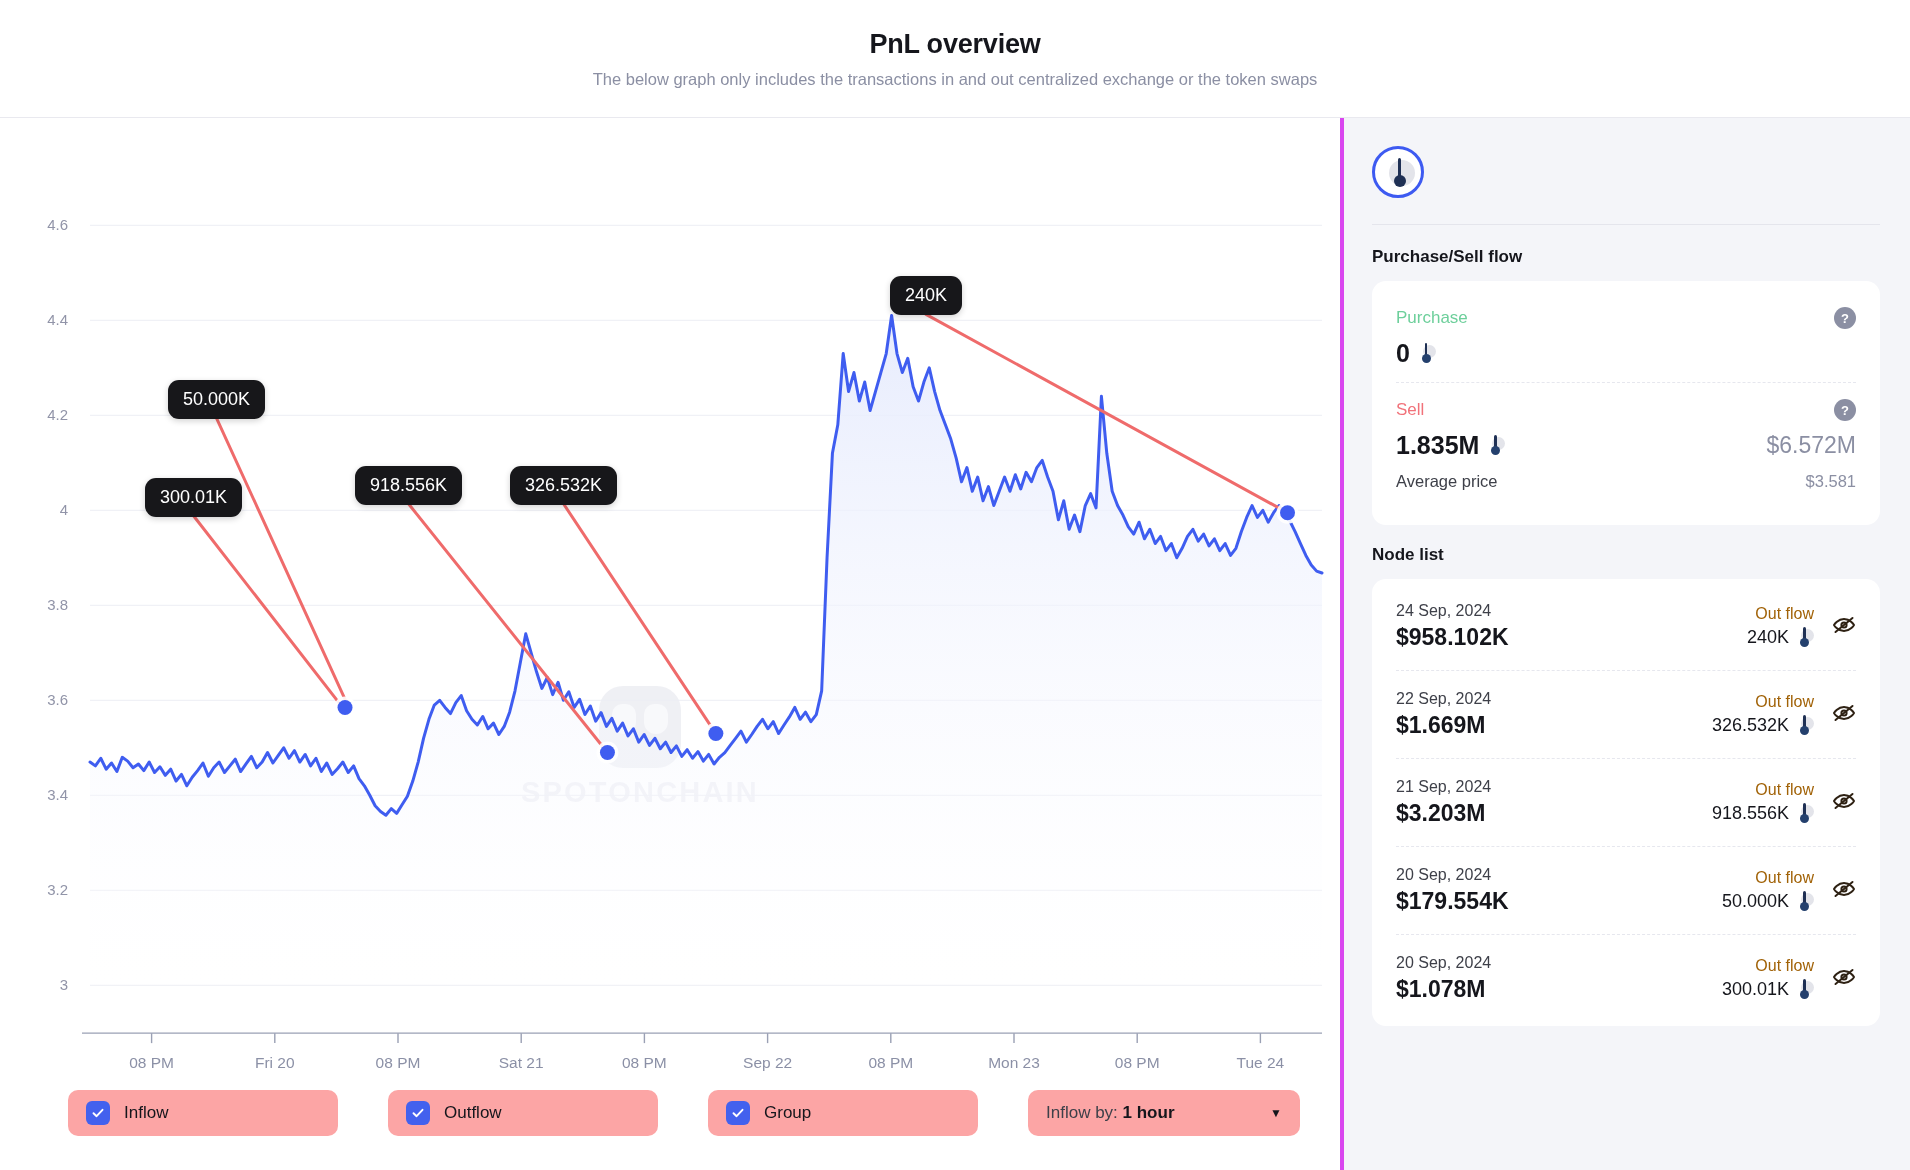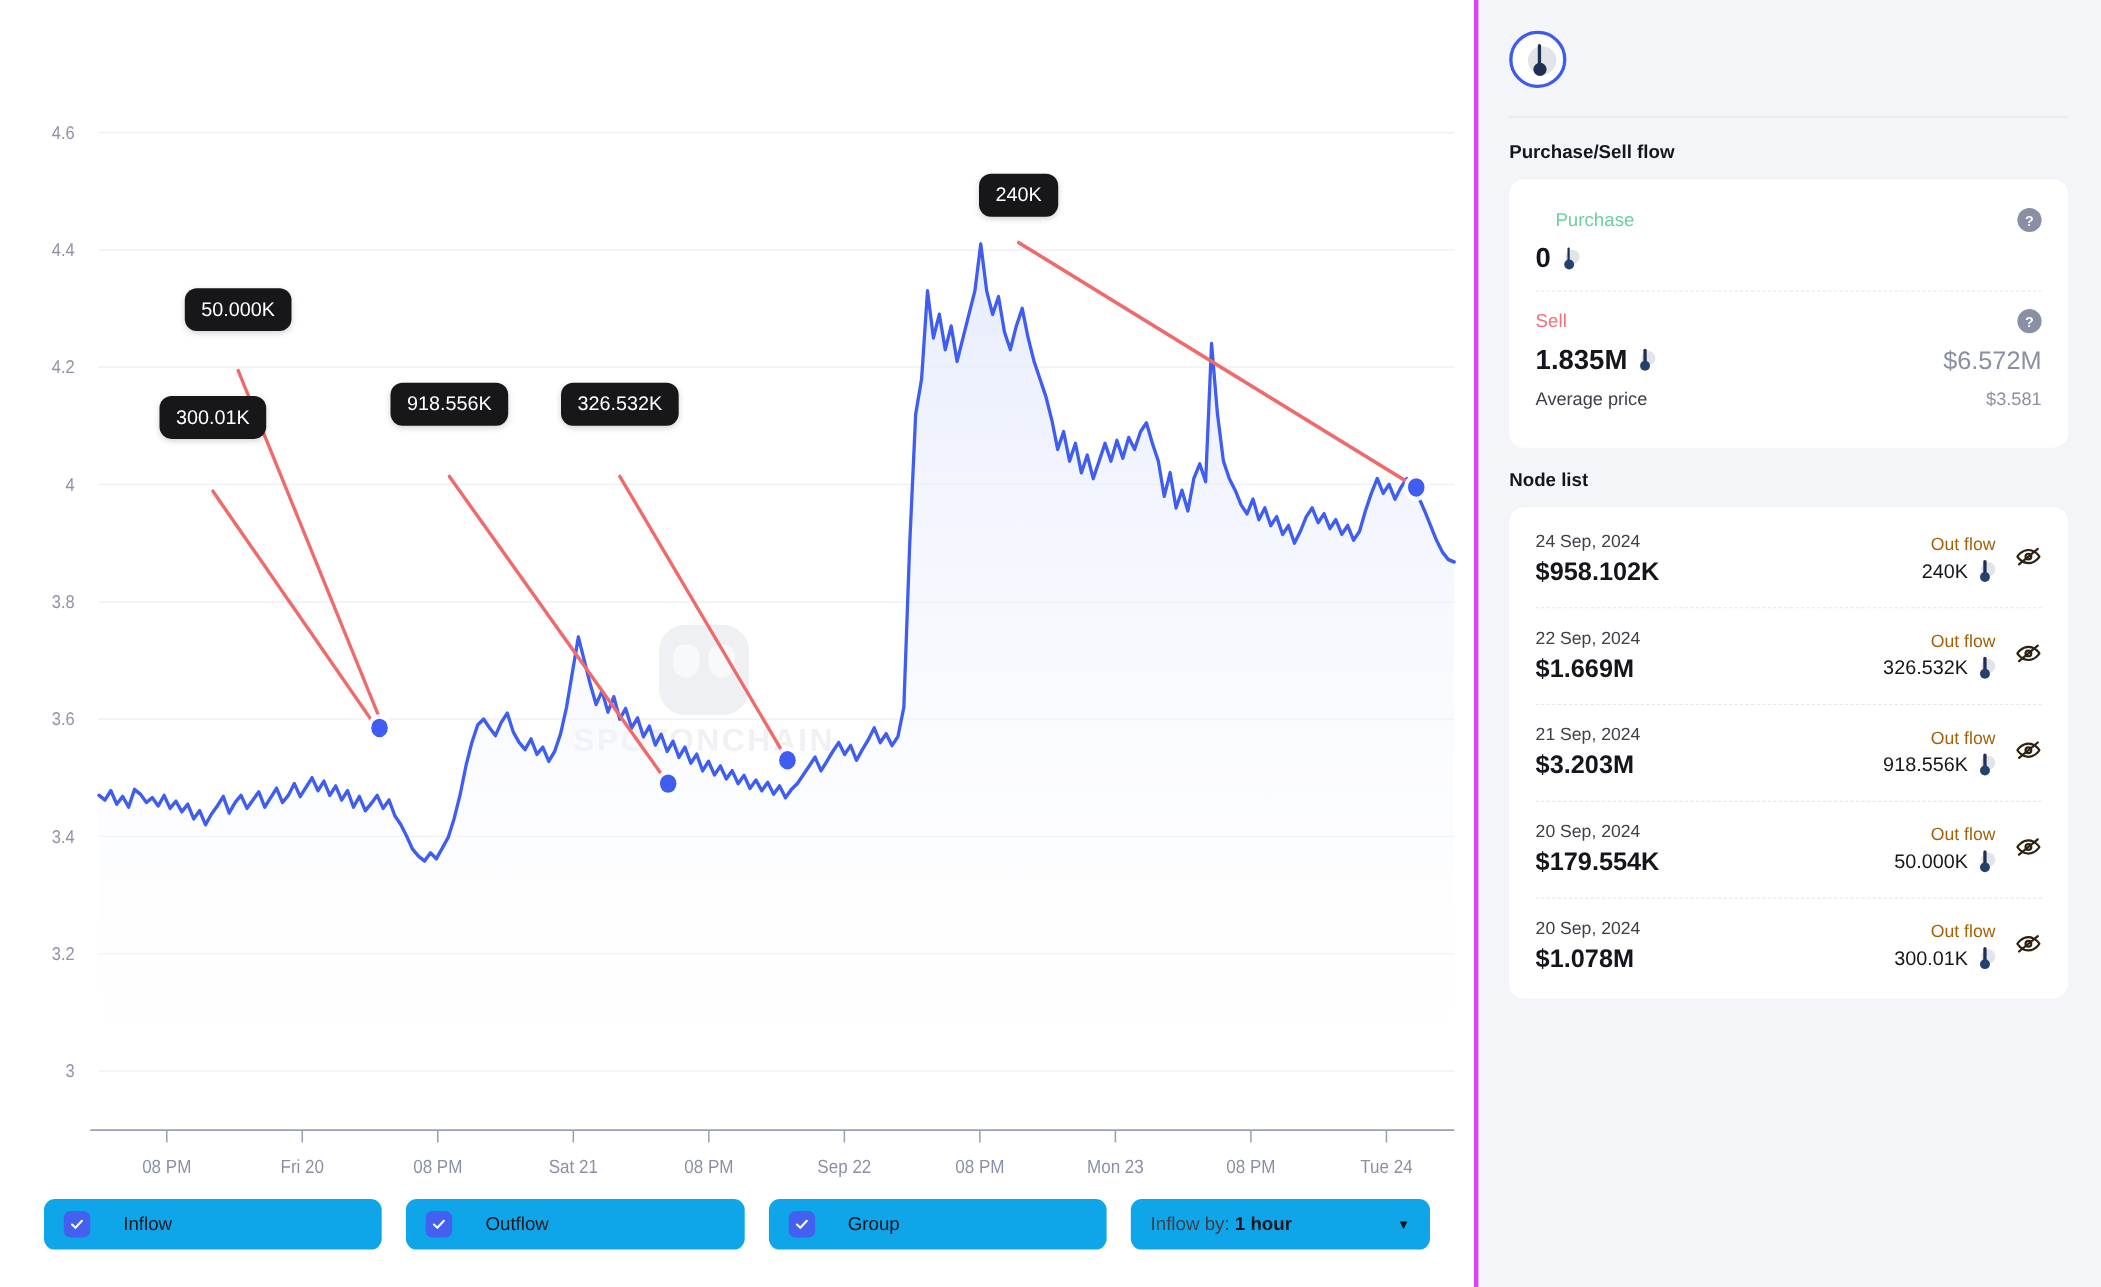--- a/index.html
+++ b/index.html
@@ -71,23 +71,23 @@
     box-shadow: 0 2px 6px rgba(0,0,0,.18);
   }
 
   
   .toolbar {
     height: 90px; flex: 0 0 90px;
     display: flex; align-items: center; gap: 22px;
     padding: 0 40px 24px 40px;
   }
   .chip {
-    height: 46px; border-radius: 10px; background: #0ea5e9;
-    display: flex; align-items: center; padding: 0 18px; gap: 30px;
-    font-size: 17px; color: #15161c; cursor: pointer;
+    height: 46px; border-radius: 10px; background: #fca5a5;
+    display: flex; align-items: center; padding: 0 18px; gap: 14px;
+    font-size: 17px; color: #15161c; cursor: pointer; margin-left: 28px;
   }
   .chip.flex1 { flex: 1 1 0; }
   .cb {
     width: 24px; height: 24px; border-radius: 6px; background: #4361ee;
     display: flex; align-items: center; justify-content: center;
     flex: 0 0 24px;
   }
   .cb svg { display: block; }
   .groupby { width: 272px; justify-content: space-between; }
   .groupby .gb-label { color: #3e4049; }
@@ -121,21 +121,21 @@
     background: #1f3054; left: 18.5px; top: 26px;
   }
   .divider { height: 1px; background: #e4e5ec; margin: 26px 0 22px 0; }
   .section-title { font-size: 17px; font-weight: bold; color: #15161c; margin-bottom: 14px; }
 
   .card { background: #fff; border-radius: 14px; padding: 20px 24px; }
   .flow-row { padding: 6px 0 14px 0; }
   .flow-row + .flow-row { border-top: 1px dashed #e6e7ee; padding-top: 16px; }
   .flow-head { display: flex; align-items: center; justify-content: space-between; }
   .flow-label { font-size: 17px; }
-  .flow-label.buy { color: #6dcf9b; margin-left: 18px; }
+  .flow-label.buy { color: #6dcf9b; }
   .flow-label.sell { color: #f1727a; }
   .qmark {
     width: 22px; height: 22px; border-radius: 50%;
     background: #8b8fa3; color: #fff; font-size: 13px; font-weight: bold;
     display: flex; align-items: center; justify-content: center; cursor: pointer;
   }
   .flow-main {
     display: flex; align-items: center; justify-content: space-between;
     margin-top: 10px;
   }
@@ -173,20 +173,24 @@
     font-size: 18px; color: #15161c;
     display: flex; align-items: center; justify-content: flex-end; gap: 8px;
   }
   .eye-off { width: 24px; height: 24px; cursor: pointer; flex: 0 0 24px; }
 </style>
 </head>
 <body>
 
 <div class="app">
 
+  <div class="header">
+    <div class="header-title">PnL overview</div>
+    <div class="header-sub">The below graph only includes the transactions in and out centralized exchange or the token swaps</div>
+  </div>
 
   <div class="body">
 
     <div class="main">
       <div class="chart-wrap">
 
         <div class="watermark">
           <div class="wm-logo"></div>
           <div class="wm-text">SPOTONCHAIN</div>
         </div>

